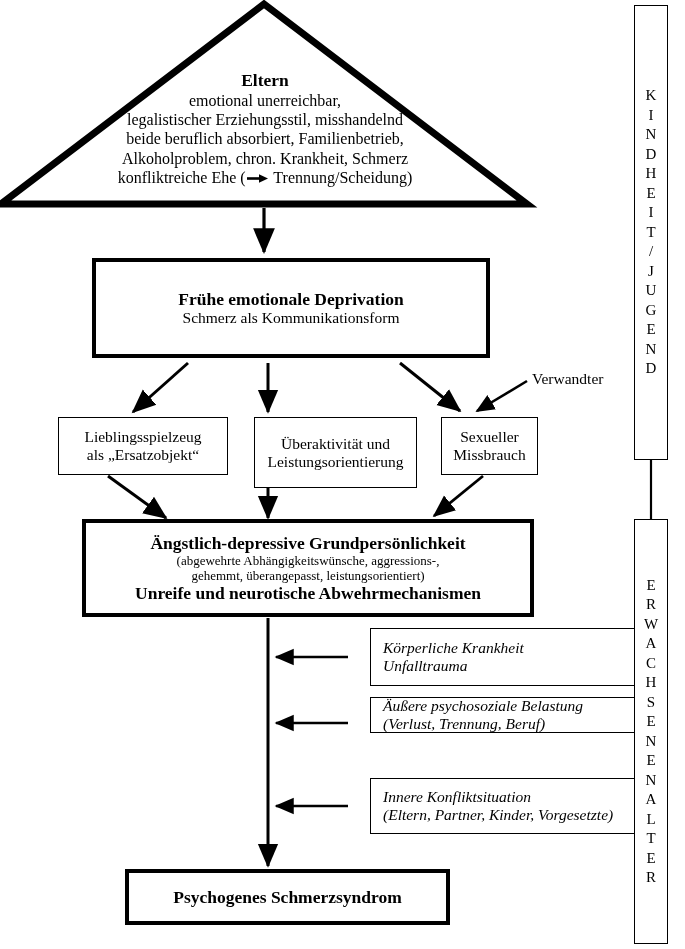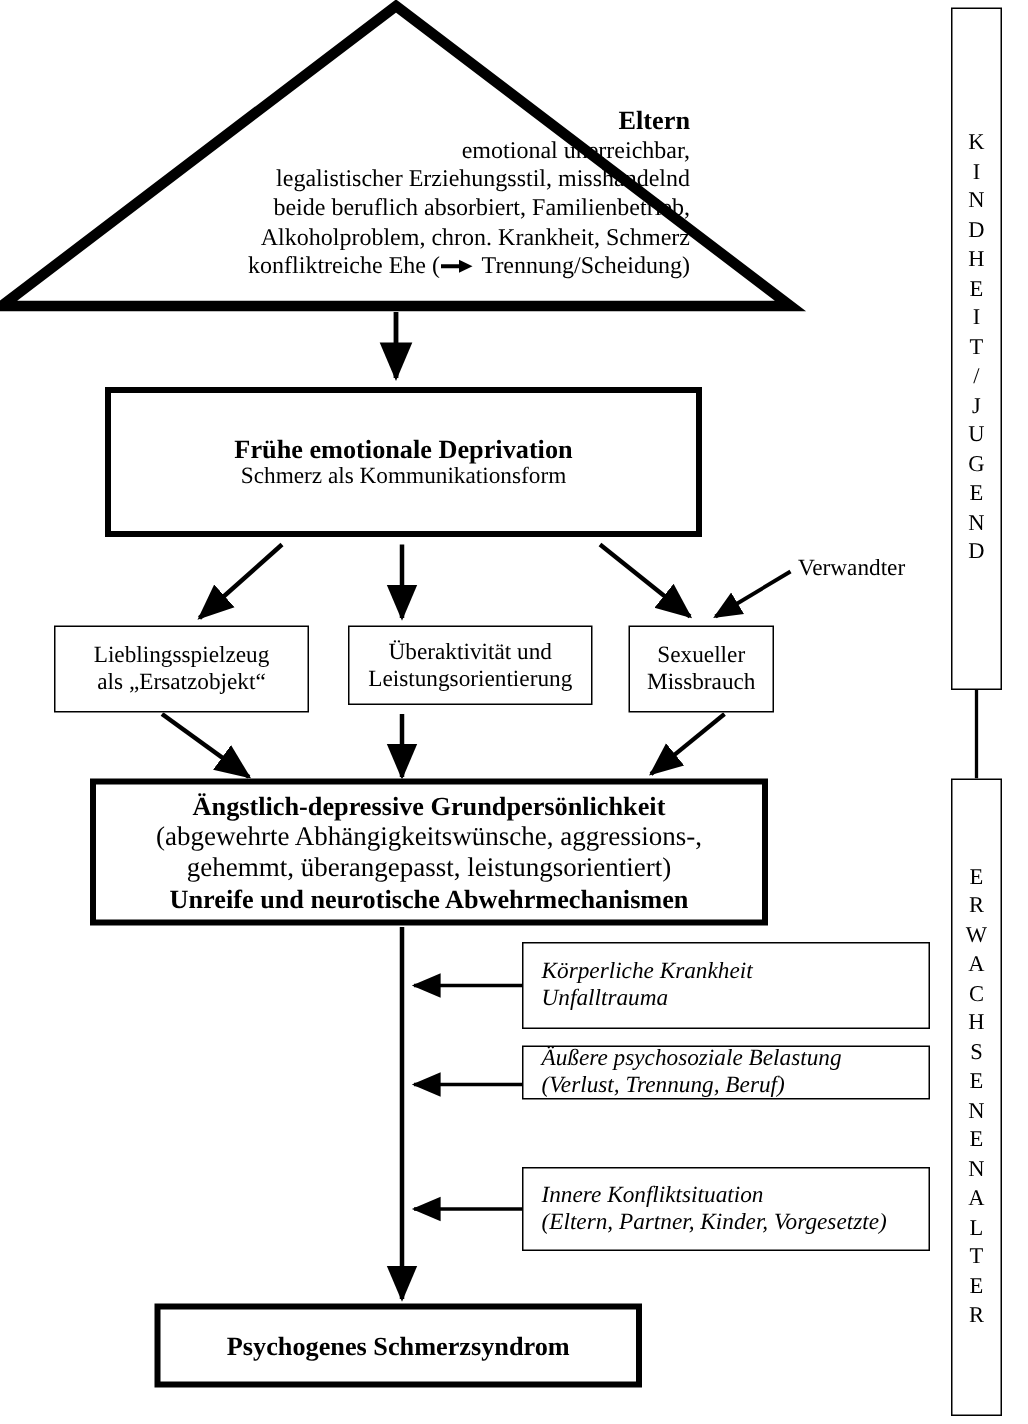--- a/index.html
+++ b/index.html
@@ -24,47 +24,48 @@
     top: 0;
     width: 685px;
     height: 949px;
     pointer-events: none;
   }
   .node {
     position: absolute;
     box-sizing: border-box;
     background: #ffffff;
     text-align: center;
+    margin-left: 22px;
   }
   .node-thick {
     border: 4px solid #000000;
   }
   .node-thin {
     border: 1.5px solid #000000;
   }
   .txt {
     display: block;
     line-height: 1.16;
     white-space: nowrap;
   }
   .bold {
     font-weight: bold;
   }
   .f17 { font-size: 17.5px; }
   .f16 { font-size: 16px; }
   .f15 { font-size: 15.5px; }
-  .f14 { font-size: 18px; }
+  .f14 { font-size: 13px; }
 
   
   #parents-text {
     position: absolute;
     left: 70px;
     top: 70px;
     width: 390px;
-    text-align: right;
+    text-align: center;
   }
   #parents-text .line { line-height: 1.2; }
 
   
   .era-bar {
     position: absolute;
     box-sizing: border-box;
     border: 1.5px solid #000000;
     background: #ffffff;
     display: flex;
@@ -161,21 +162,21 @@
     </div>
   </div>
 
   <div class="node node-thin" style="left:36px; top:417px; width:170px; height:58px;">
     <div class="pad-c">
       <span class="txt f15">Lieblingsspielzeug</span>
       <span class="txt f15">als „Ersatzobjekt“</span>
     </div>
   </div>
 
-  <div class="node node-thin" style="left:232px; top:417px; width:163px; height:53px;">
+  <div class="node node-thin" style="left:232px; top:417px; width:163px; height:71px;">
     <div class="pad-c">
       <span class="txt f15">Überaktivität und</span>
       <span class="txt f15">Leistungsorientierung</span>
     </div>
   </div>
 
   <div class="node node-thin" style="left:419px; top:417px; width:97px; height:58px;">
     <div class="pad-c">
       <span class="txt f15">Sexueller</span>
       <span class="txt f15">Missbrauch</span>

